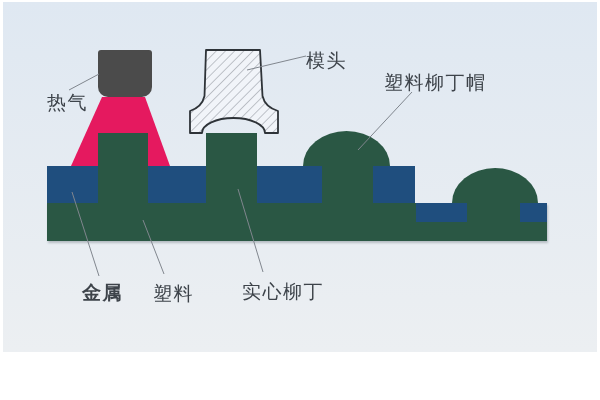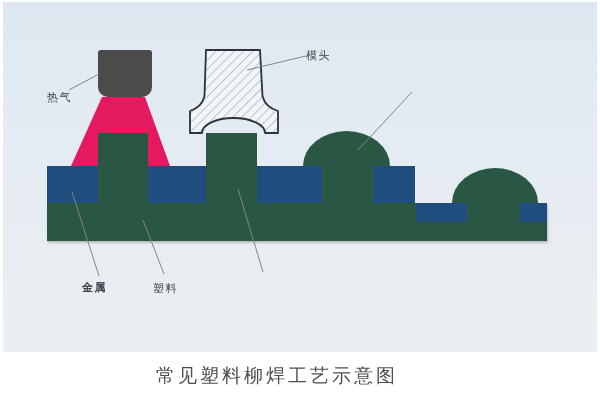--- a/index.html
+++ b/index.html
@@ -34,21 +34,21 @@
   .nozzle      { left:98px;  top:50px;  width:54px;  height:47px;
                  background:var(--nozzle_gray); border-radius:3px 3px 10px 10px; }
 
   .pink-flow     { fill:var(--hot_gas_pink); }
   .die-body      { fill:url(#hatchPattern); stroke:var(--die_outline); stroke-width:1.8px; stroke-linejoin:round; }
   .die-bg        { fill:var(--die_fill); }
   .die-hatch-line{ stroke:var(--die_hatch); stroke-width:1px; }
   .leader        { stroke:var(--leader_gray); stroke-width:1px; }
 
   .label {
-    position:absolute; font-size:11px; letter-spacing:1.5px;
+    position:absolute; font-size:19px; letter-spacing:1.5px;
     color:var(--label_text); white-space:nowrap;
   }
   .caption {
     position:absolute; left:277px; top:363px; transform:translateX(-50%);
     font-size:19px; letter-spacing:3px; color:var(--caption_text); white-space:nowrap;
   }
 </style>
 </head>
 <body>
 
@@ -85,18 +85,19 @@
     <line class="leader" x1="69" y1="90" x2="99" y2="74"></line>
     <line class="leader" x1="306" y1="56" x2="247" y2="70"></line>
     <line class="leader" x1="412" y1="92" x2="358" y2="150"></line>
     <line class="leader" x1="99" y1="276" x2="72" y2="192"></line>
     <line class="leader" x1="164" y1="274" x2="143" y2="220"></line>
     <line class="leader" x1="263" y1="272" x2="238" y2="189"></line>
   </svg>
 
   <div class="label" style="left:47px;  top:90px;">热气</div>
   <div class="label" style="left:306px; top:48px;">模头</div>
+  <div class="label" style="left:384px; top:70px;">塑料柳丁帽</div>
   <div class="label" style="left:82px;  top:280px;font-weight:bold;">金属</div>
   <div class="label" style="left:153px; top:281px;text-align:right;">塑料</div>
+  <div class="label" style="left:242px; top:279px;">实心柳丁</div>
 
-  <div class="caption">常见塑料柳焊工艺示意图</div>
 
 </div>
 
 </body></html>

